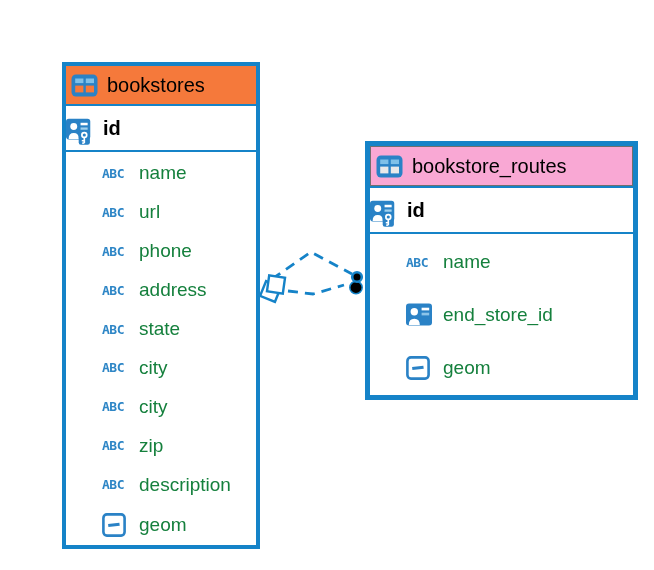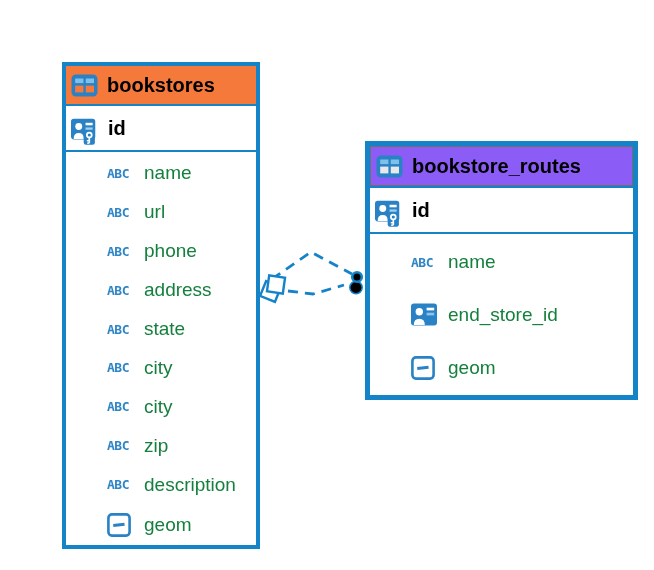--- a/index.html
+++ b/index.html
@@ -8,28 +8,28 @@
     font-family:"Liberation Sans","DejaVu Sans",sans-serif;
   }
   .canvas{position:absolute;inset:0;width:654px;height:570px;}
 
   
   .etable{position:absolute;background:#ffffff;border:4px solid #1583C8;box-sizing:border-box;
           display:flex;flex-direction:column;}
   .etable.left{left:62px;top:62px;width:198px;height:487px;}
   .etable.right{left:365px;top:141px;width:273px;height:259px;border-width:5px;}
 
-  .thead{display:flex;align-items:center;padding-left:5px;box-sizing:border-box;flex:0 0 auto;font-weight:bold;}
+  .thead{display:flex;align-items:center;padding-left:5px;box-sizing:border-box;flex:0 0 auto;}
   .thead.orange{background:#F5793B;height:38px;}
-  .thead.gray{background:#8b5cf6;height:40px;border:1px solid #6f6f6f;}
+  .thead.gray{background:#f9a8d4;height:40px;border:1px solid #6f6f6f;}
   .ttitle{font-size:20px;color:#000;margin-left:8px;white-space:nowrap;}
 
   .sep{height:2px;background:#1583C8;flex:0 0 auto;}
 
-  .row{display:flex;align-items:center;padding-left:5px;box-sizing:border-box;overflow:visible;}
+  .row{display:flex;align-items:center;box-sizing:border-box;overflow:visible;}
   .pkrow{height:44px;flex:0 0 auto;}
   .fields{flex:1 1 auto;display:flex;flex-direction:column;padding-top:2px;box-sizing:border-box;margin-left:36px;}
   .fields .row{flex:1 1 auto;}
   .iconbox{width:28px;flex:0 0 28px;display:flex;align-items:center;justify-content:flex-start;overflow:visible;}
   .fname{font-size:19px;color:#15803d;margin-left:9px;white-space:nowrap;}
   .fname.pk{font-size:20px;font-weight:bold;color:#000;}
 
   
   .abc{font-family:"DejaVu Sans Mono","DejaVu Sans",monospace;font-weight:bold;font-size:13px;
        color:#2e86c6;letter-spacing:-0.5px;line-height:1;}

